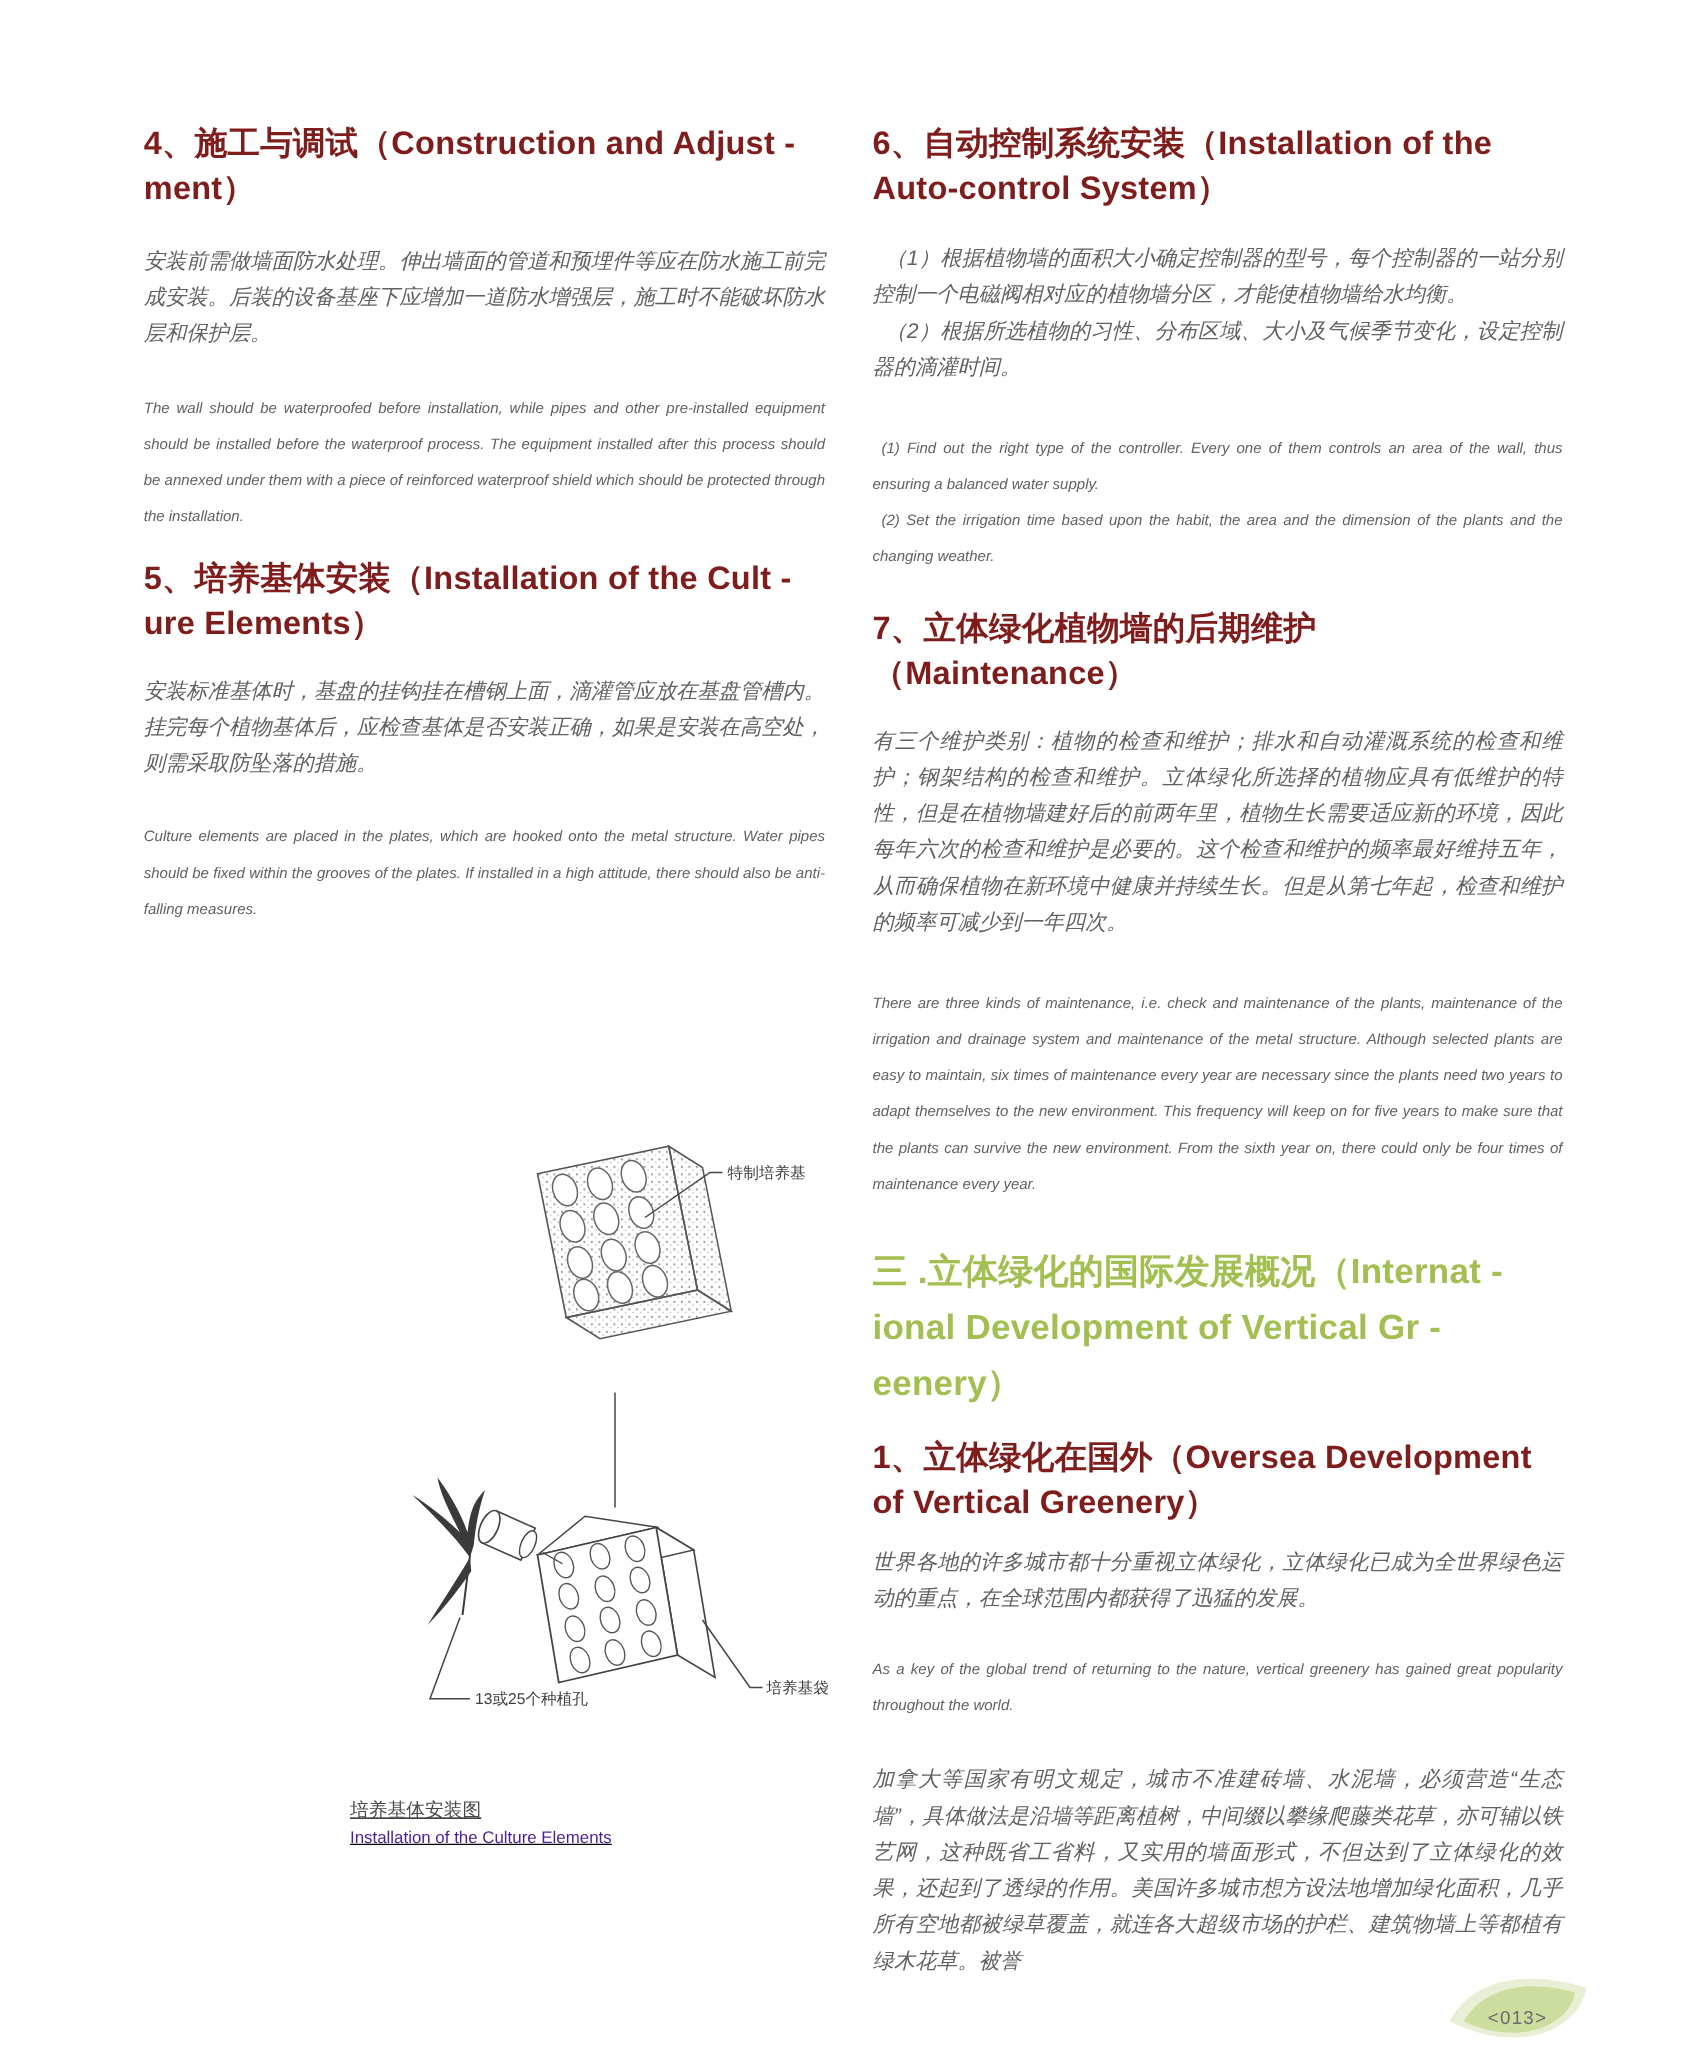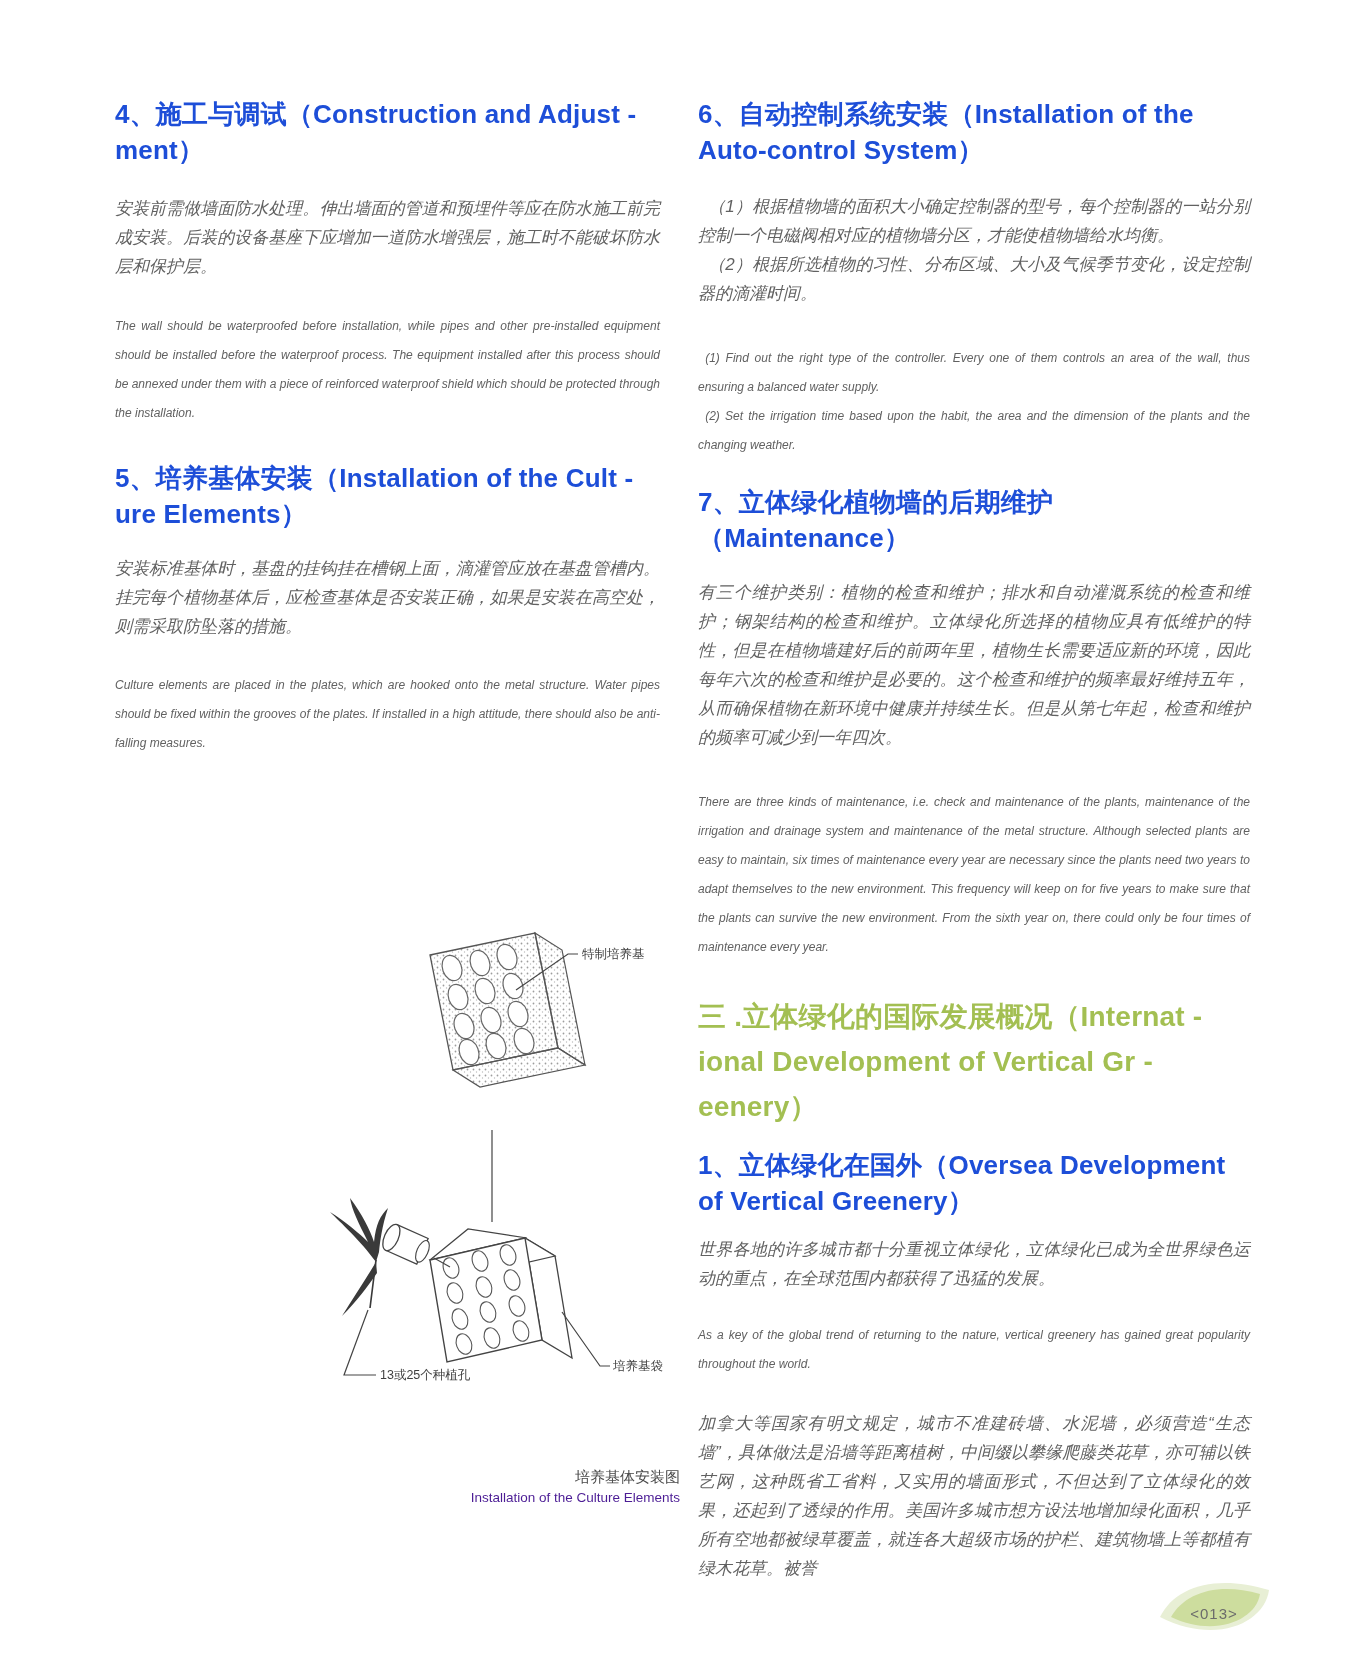--- a/index.html
+++ b/index.html
@@ -4,49 +4,49 @@
 <style>
   html,body{margin:0;padding:0;background:#ffffff;}
   .page{
     position:relative;width:1359px;height:1654px;background:#ffffff;overflow:hidden;
     font-family:"Liberation Sans","DejaVu Sans",sans-serif;
   }
   .col{position:absolute;top:96px;}
   .col.left{left:115px;width:545px;}
   .col.right{left:698px;width:552px;}
   h2.h{
-    margin:0;font-size:26px;line-height:36px;font-weight:bold;color:#1d4ed8;
+    margin:0;font-size:26px;line-height:36px;font-weight:bold;color:#7f1d1d;
     white-space:pre-line;letter-spacing:0.2px;
   }
   h2.h.green{color:#a3bf52;font-size:28px;line-height:45px;}
   p{margin:0;color:#616161;text-align:justify;font-style:italic;}
   p.zh{font-size:17px;line-height:29px;}
   p.en{font-size:12px;line-height:29px;}
   p.indent{text-indent:0.6em;}
   .figure{position:relative;margin-left:165px;margin-top:112px;width:400px;}
   .figure svg{display:block;}
-  .figcap{width:400px;text-align:right;margin-top:26px;}
+  .figcap{width:400px;text-align:left;margin-top:14px;text-decoration:underline;}
   .figcap .zhcap{font-size:15px;color:#4a4a4a;line-height:22px;}
   .figcap .encap{font-size:13.5px;color:#4c1d95;line-height:20px;}
   .pageno{position:absolute;left:1157px;top:1572px;width:115px;height:72px;}
   .diagram-label{font-size:12.5px;fill:#3f3f3f;font-family:"Liberation Sans","DejaVu Sans",sans-serif;}
   .badge-num{font-size:15px;fill:#6b6b6b;letter-spacing:1px;font-family:"Liberation Sans","DejaVu Sans",sans-serif;}
 </style>
 </head>
 <body>
 
 <div class="page">
 
   <div class="col left">
     <h2 class="h">4、施工与调试（Construction and Adjust -
 ment）</h2>
     <p class="zh" style="margin-top:26px">安装前需做墙面防水处理。伸出墙面的管道和预埋件等应在防水施工前完成安装。后装的设备基座下应增加一道防水增强层，施工时不能破坏防水层和保护层。</p>
     <p class="en" style="margin-top:31px">The wall should be waterproofed before installation, while pipes and other pre-installed equipment should be installed before the waterproof process. The equipment installed after this process should be annexed under them with a piece of reinforced waterproof shield which should be protected through the installation.</p>
 
-    <h2 class="h" style="margin-top:32px">5、培养基体安装（Installation of the Cult -
+    <h2 class="h" style="margin-top:16px">5、培养基体安装（Installation of the Cult -
 ure Elements）</h2>
     <p class="zh" style="margin-top:22px">安装标准基体时，基盘的挂钩挂在槽钢上面，滴灌管应放在基盘管槽内。挂完每个植物基体后，应检查基体是否安装正确，如果是安装在高空处，则需采取防坠落的措施。</p>
     <p class="en" style="margin-top:30px">Culture elements are placed in the plates, which are hooked onto the metal structure. Water pipes should be fixed within the grooves of the plates. If installed in a high attitude, there should also be anti-falling measures.</p>
 
     <div class="figure">
       <svg width="400" height="570" viewBox="0 0 400 570">
         <defs>
           <pattern id="stip" width="6" height="6" patternUnits="userSpaceOnUse">
             <circle cx="1.5" cy="1.5" r="0.9" fill="#9d9d9d"></circle>
             <circle cx="4.5" cy="4" r="0.7" fill="#bcbcbc"></circle>

